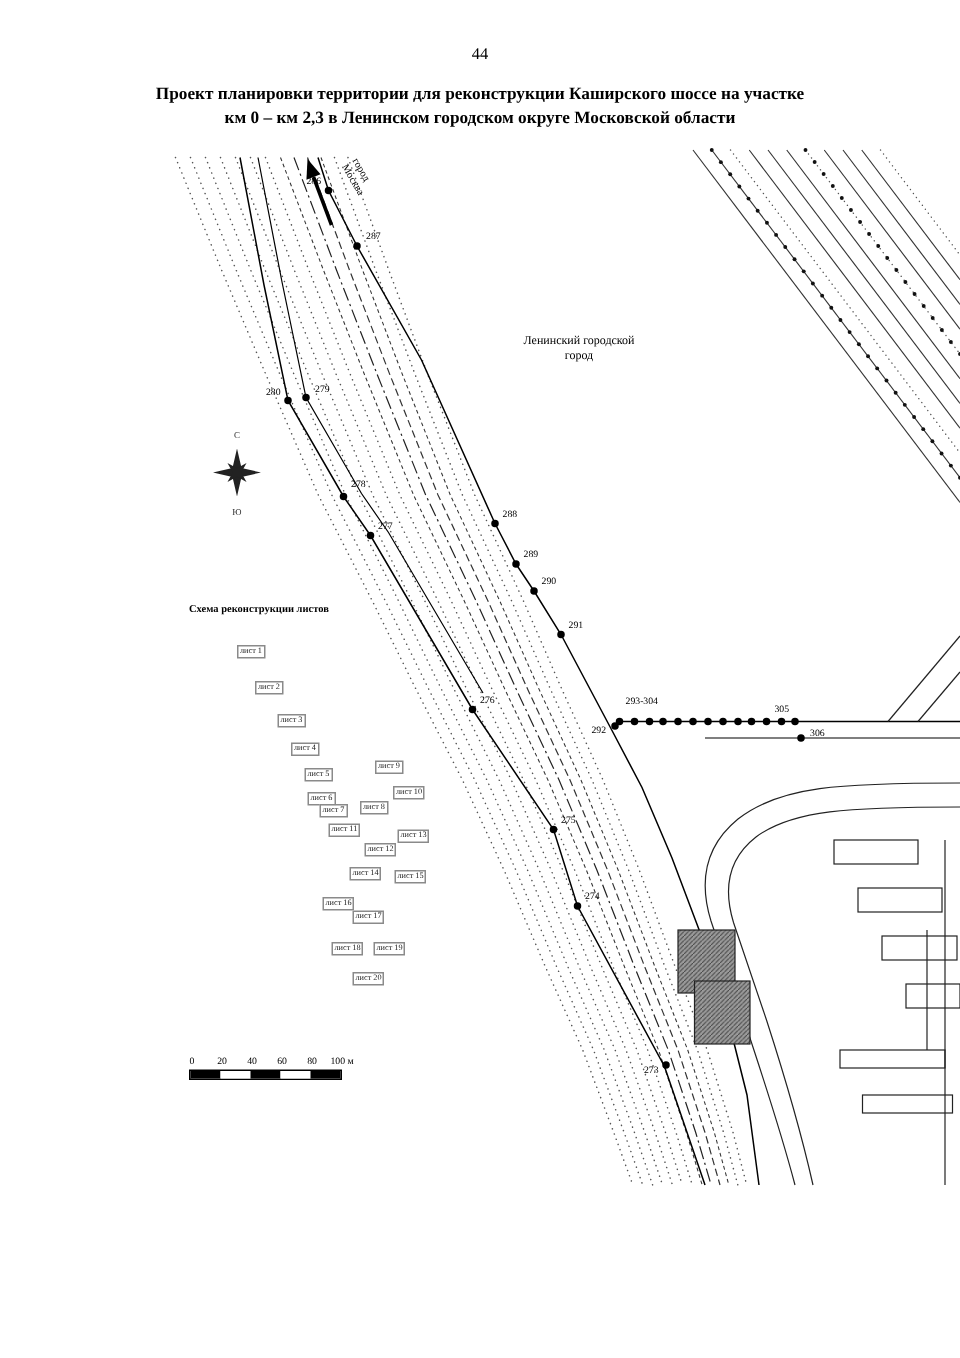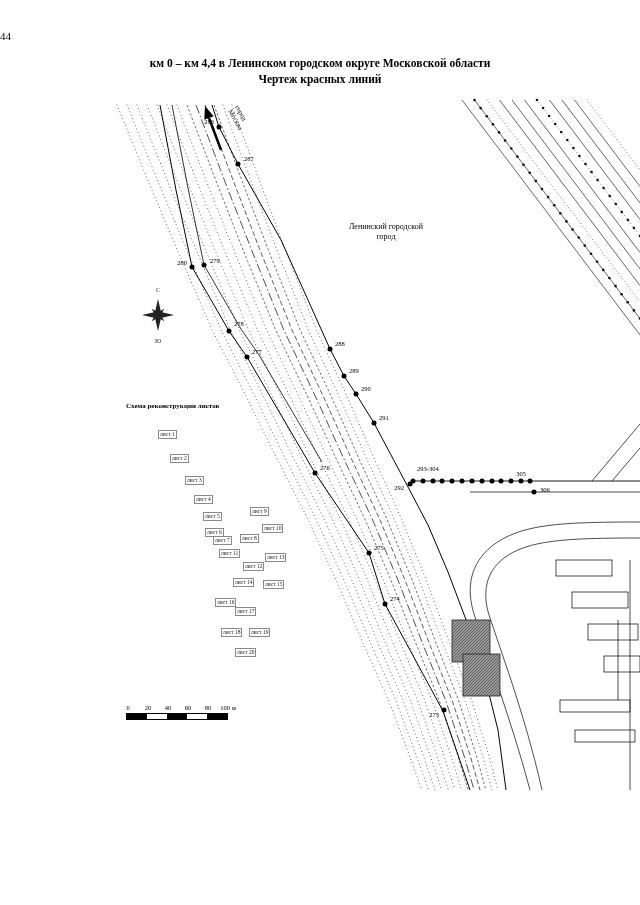--- a/index.html
+++ b/index.html
@@ -1,18 +1,18 @@
 <!DOCTYPE html>
 <html><head>
 <meta charset="utf-8">
 <style>
   html,body{margin:0;padding:0;background:#e8e8e8;}
   .page{position:relative;width:640px;height:905px;background:#ffffff;margin:0 auto;
         font-family:"Liberation Serif",serif;color:#000;overflow:hidden;}
-  .page-number{position:absolute;top:30px;left:0;right:0;font-size:11px;}
+  .page-number{position:absolute;top:30px;left:0;right:0;text-align:center;font-size:11px;}
   .title{position:absolute;top:55px;left:40px;right:40px;text-align:center;
          font-weight:bold;font-size:11.5px;line-height:16px;}
   #map{position:absolute;inset:0;}
   svg{position:absolute;left:0;top:0;}
   .pt{position:absolute;width:5px;height:5px;background:#000;border-radius:50%;
       transform:translate(-50%,-50%);}
   .ptl{position:absolute;font-size:6.5px;white-space:nowrap;transform:translate(0,-50%);}
   .ptl.r{transform:translate(-100%,-50%);}
   .sheet{position:absolute;font-size:5.5px;line-height:7px;border:0.5px solid #8a8a8a;
          padding:0 1px;background:rgba(255,255,255,.75);white-space:nowrap;color:#222;}
@@ -28,22 +28,22 @@
           display:flex;}
   .sb-seg{height:100%;}
 </style>
 </head>
 <body>
 
 <div class="page">
   <div class="page-number">44</div>
 
   <div class="title">
-    <div>км 0 – км 4,4 в Ленинском городском округе Московской области</div>
-    <div>Чертеж красных линий</div>
+    <div>Проект планировки территории для реконструкции Каширского шоссе на участке</div>
+    <div>км 0 – км 2,3 в Ленинском городском округе Московской области</div>
   </div>
 
   <div id="map">
 
     <svg id="drawing" width="640" height="905" viewBox="0 0 640 905">
       <defs>
         <pattern id="hatch" width="3" height="3" patternUnits="userSpaceOnUse">
           <rect width="3" height="3" fill="#9a9a9a"></rect>
           <path d="M0,3 L3,0" stroke="#444" stroke-width="0.7"></path>
         </pattern>

